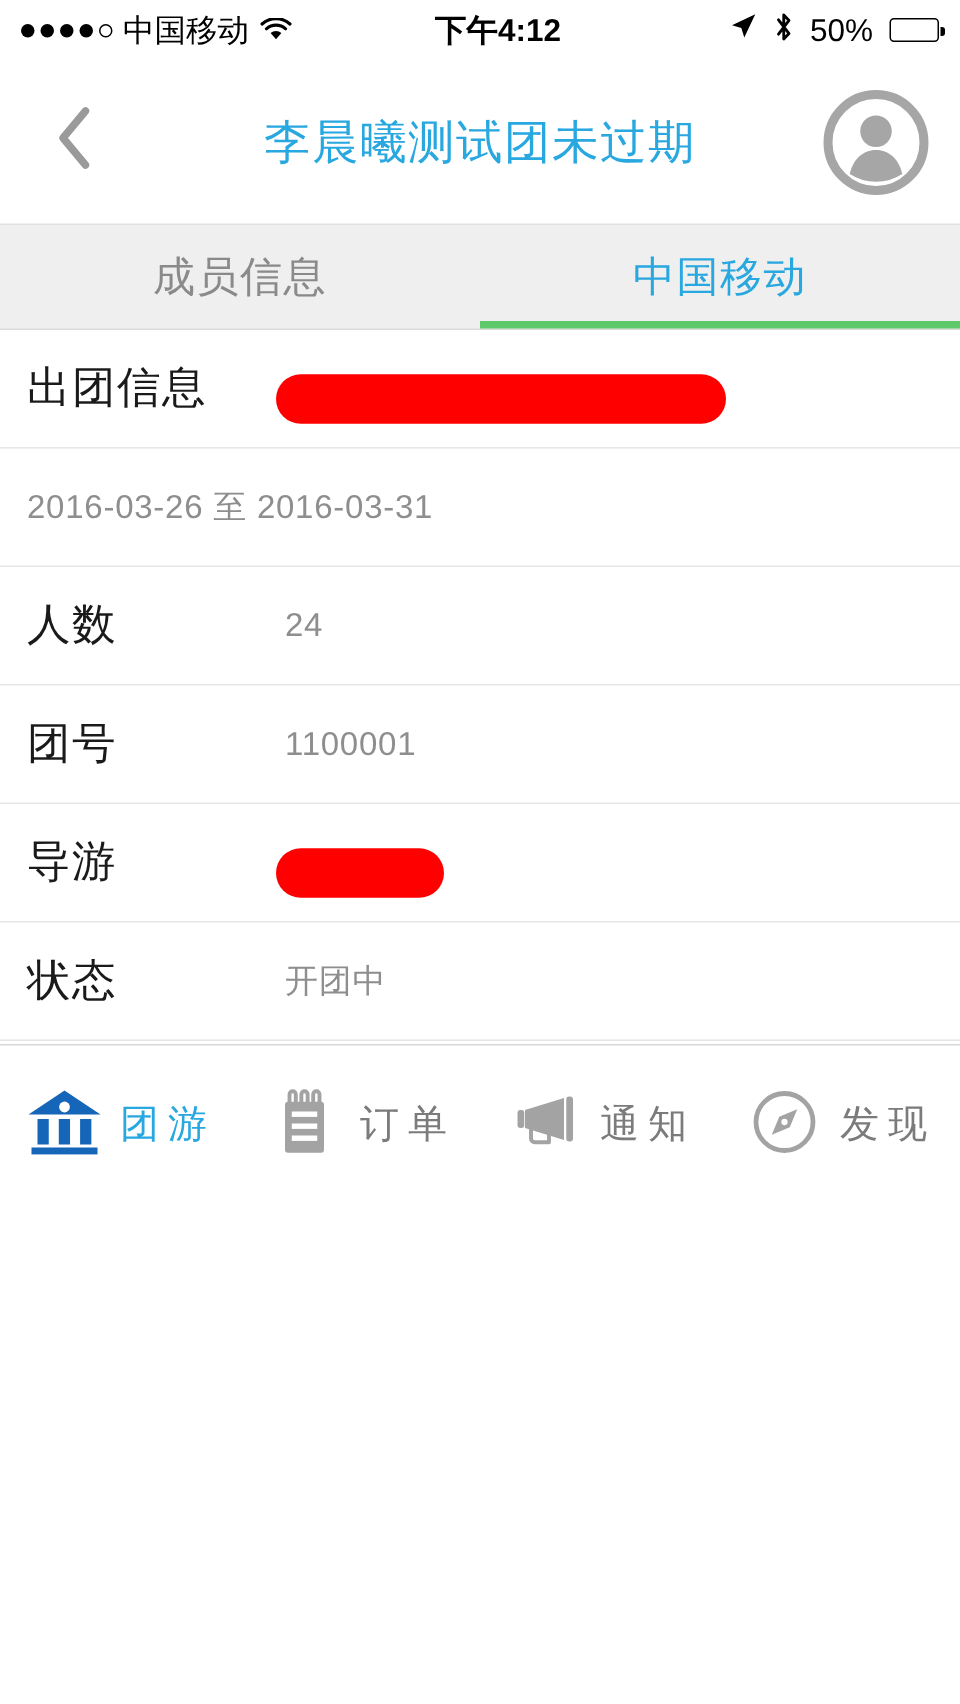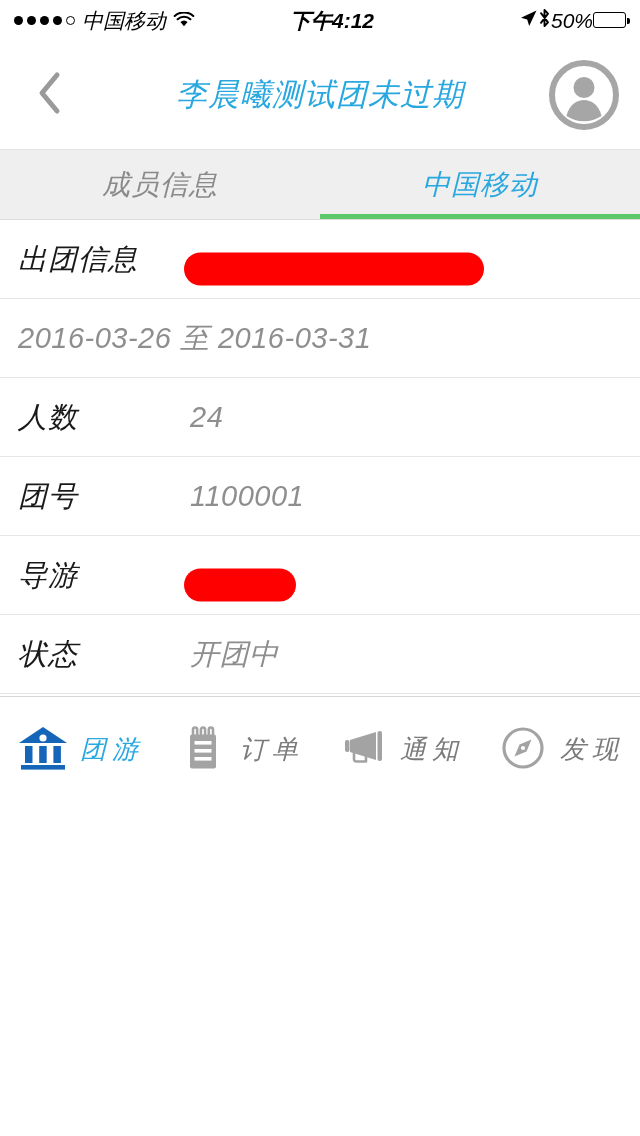--- a/index.html
+++ b/index.html
@@ -2,39 +2,39 @@
 <html><head>
 <meta charset="utf-8">
 <style>
   * { margin:0; padding:0; box-sizing:border-box; }
   html, body {
     width:640px; height:1136px;
     background:#ffffff;
     font-family:"Liberation Sans","DejaVu Sans",sans-serif;
     overflow:hidden;
   }
-  #phone { position:relative; width:640px; height:800px; background:#c4b5fd; display:flex; flex-direction:column;font-style:italic; }
+  #phone { position:relative; width:640px; height:800px; background:#c4b5fd; display:flex; flex-direction:column; }
 
   
   .statusbar {
     height:40px; flex:0 0 40px; background:#ffffff;
     display:flex; align-items:center; position:relative;
     padding:0 14px; color:#000;
   }
   .sb-left { display:flex; align-items:center; gap:7px; }
   .dots { display:flex; align-items:center; gap:4px; }
   .dot { width:9px; height:9px; border-radius:50%; background:#000; }
   .dot.hollow { background:transparent; border:1.4px solid #000; width:9px; height:9px; }
   .carrier { font-size:21px; letter-spacing:0px; line-height:1; }
   .wifi { width:22px; height:16px; position:relative; display:inline-block; }
   .sb-center {
     position:absolute; left:0; right:0; text-align:center;
     font-size:21px; font-weight:bold; line-height:1; pointer-events:none;margin-left:24px;
   }
-  .sb-right { margin-left:auto; display:flex; align-items:center; gap:0; }
+  .sb-right { margin-left:auto; display:flex; align-items:center; gap:11px; }
   .pct { font-size:21px; line-height:1; }
   .battery { width:33px; height:16px; border:1.6px solid #000; border-radius:3px; position:relative; padding:1.6px; }
   .battery::after { content:""; position:absolute; right:-5px; top:4.5px; width:3px; height:6px; background:#000; border-radius:0 2px 2px 0; }
   .battery-fill { height:100%; background:#000; border-radius:1px; }
 
   
   .navbar {
     height:110px; flex:0 0 110px; background:#ffffff;
     display:flex; align-items:center; position:relative; padding:0 20px;
     border-bottom:1px solid #e2e2e2;
@@ -65,21 +65,21 @@
   .list { background:#ffffff; }
   .row {
     height:79px; display:flex; align-items:center;
     border-bottom:1px solid #e6e6e6; padding:0 0 0 18px; position:relative;
   }
   .row-label {
     width:172px; flex:0 0 172px;
     font-size:29px; color:#1a1a1a; letter-spacing:1px; line-height:1;
   }
   .row-value {
-    font-size:29px; color:#8e8e8e; letter-spacing:0.5px; line-height:1; position:relative;
+    font-size:22px; color:#8e8e8e; letter-spacing:0.5px; line-height:1; position:relative;
   }
   .redact-wrap { position:relative; display:inline-block; }
   .redact-text { color:#8e8e8e; visibility:hidden; }
   .redact-bar {
     position:absolute; left:-6px; top:50%; transform:translateY(-50%);
     height:33px; border-radius:17px; background:#ff0000;
   }
   .filler { flex:1 1 auto; background:#ffffff; }
 
   

